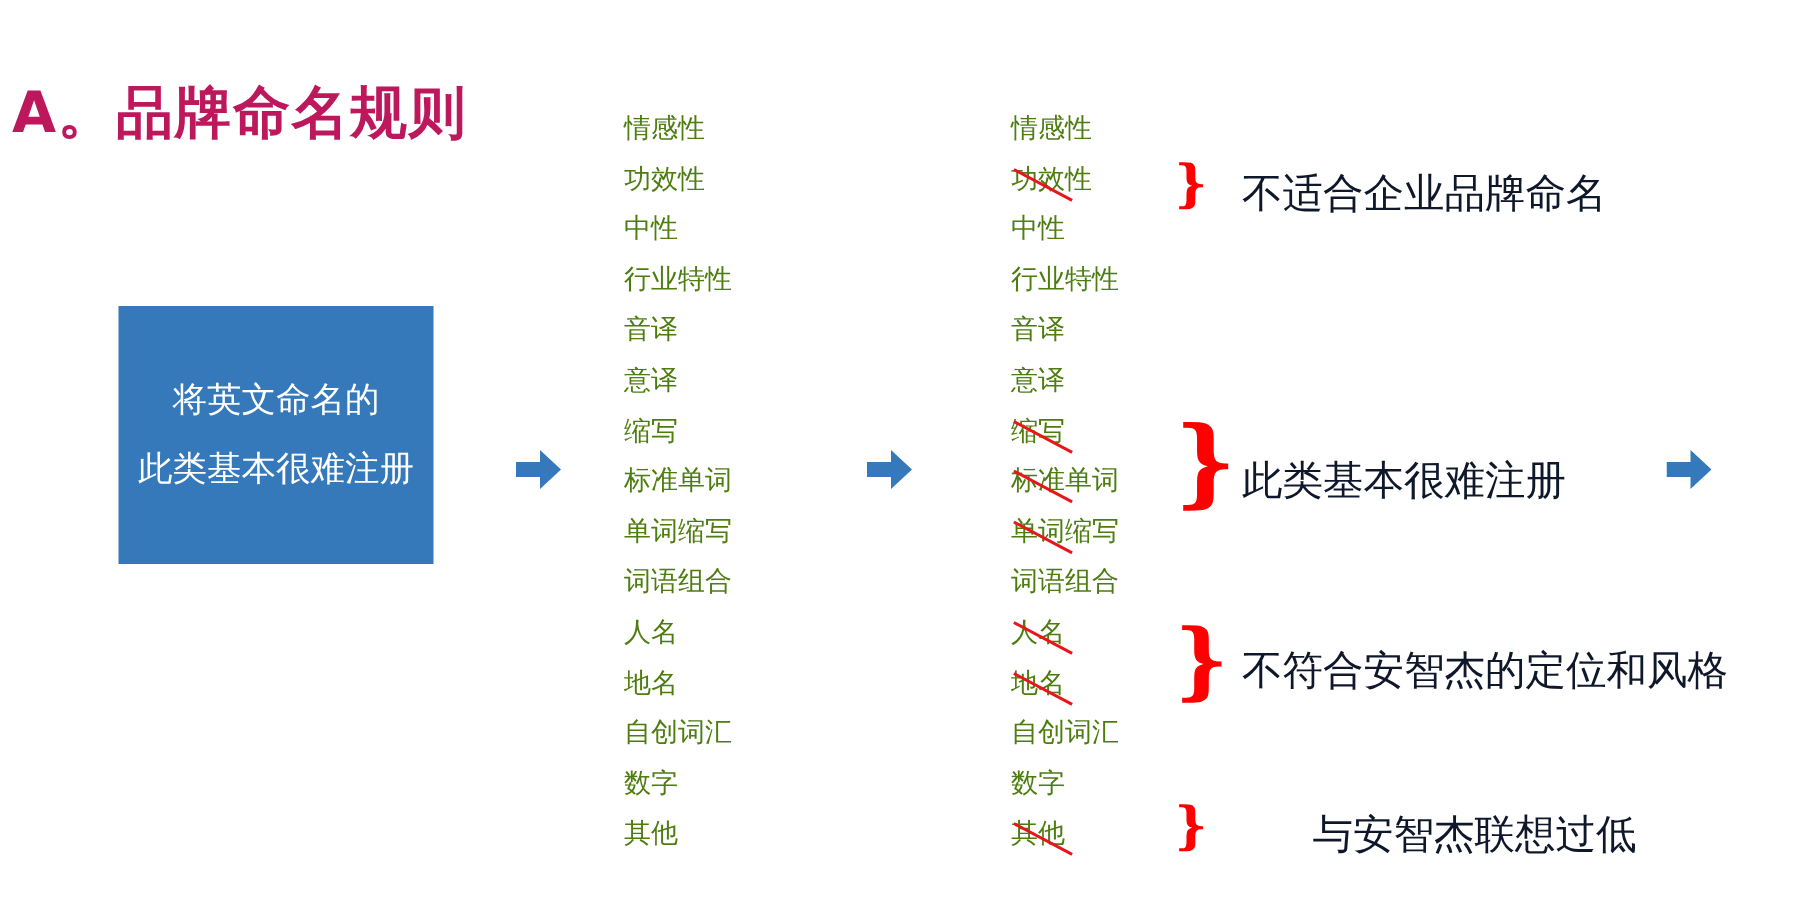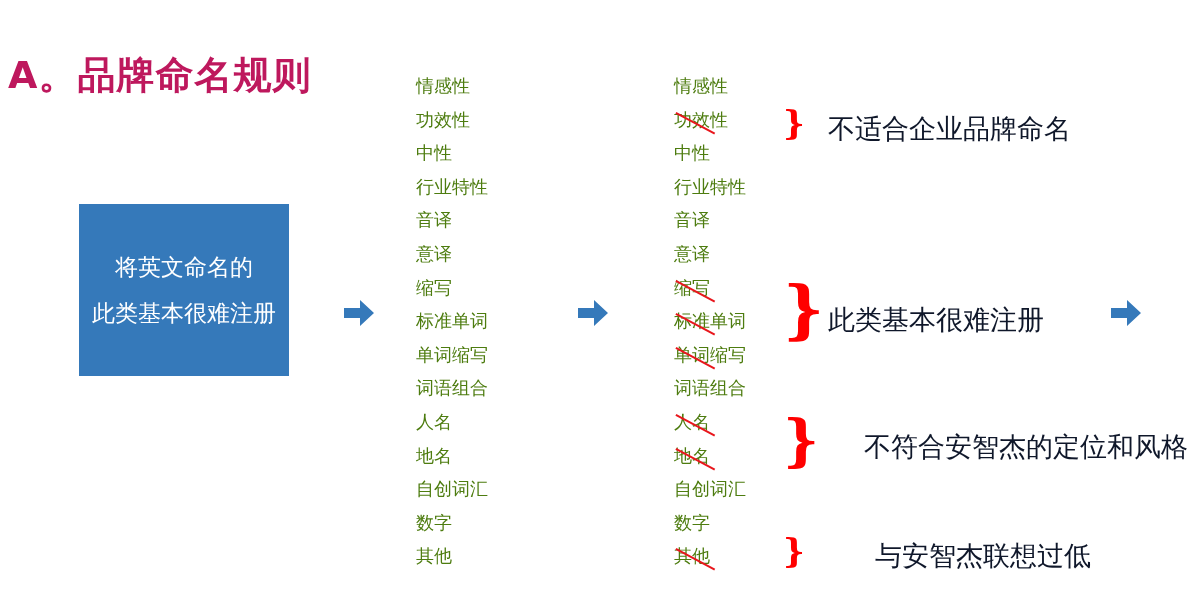--- a/index.html
+++ b/index.html
@@ -76,16 +76,16 @@
   <li><span class="txt strike">其他</span></li>
 </ul>
 
 <div class="brace" style="left:783px;top:106px;font-size:34px;">}</div>
 <div class="note" style="left:828px;top:111px;">不适合企业品牌命名</div>
 
 <div class="brace" style="left:783px;top:277px;font-size:64px;">}</div>
 <div class="note" style="left:828px;top:302px;">此类基本很难注册</div>
 
 <div class="brace" style="left:783px;top:412px;font-size:56px;">}</div>
-<div class="note" style="left:864px;top:429px;font-family:Liberation Serif, serif;">不符合安智杰的定位和风格</div>
+<div class="note" style="left:828px;top:429px;font-family:Liberation Serif, serif;">不符合安智杰的定位和风格</div>
 
 <div class="brace" style="left:783px;top:534px;font-size:34px;">}</div>
 <div class="note" style="left:828px;top:538px;margin-left:47px;">与安智杰联想过低</div>
 
 </body></html>

